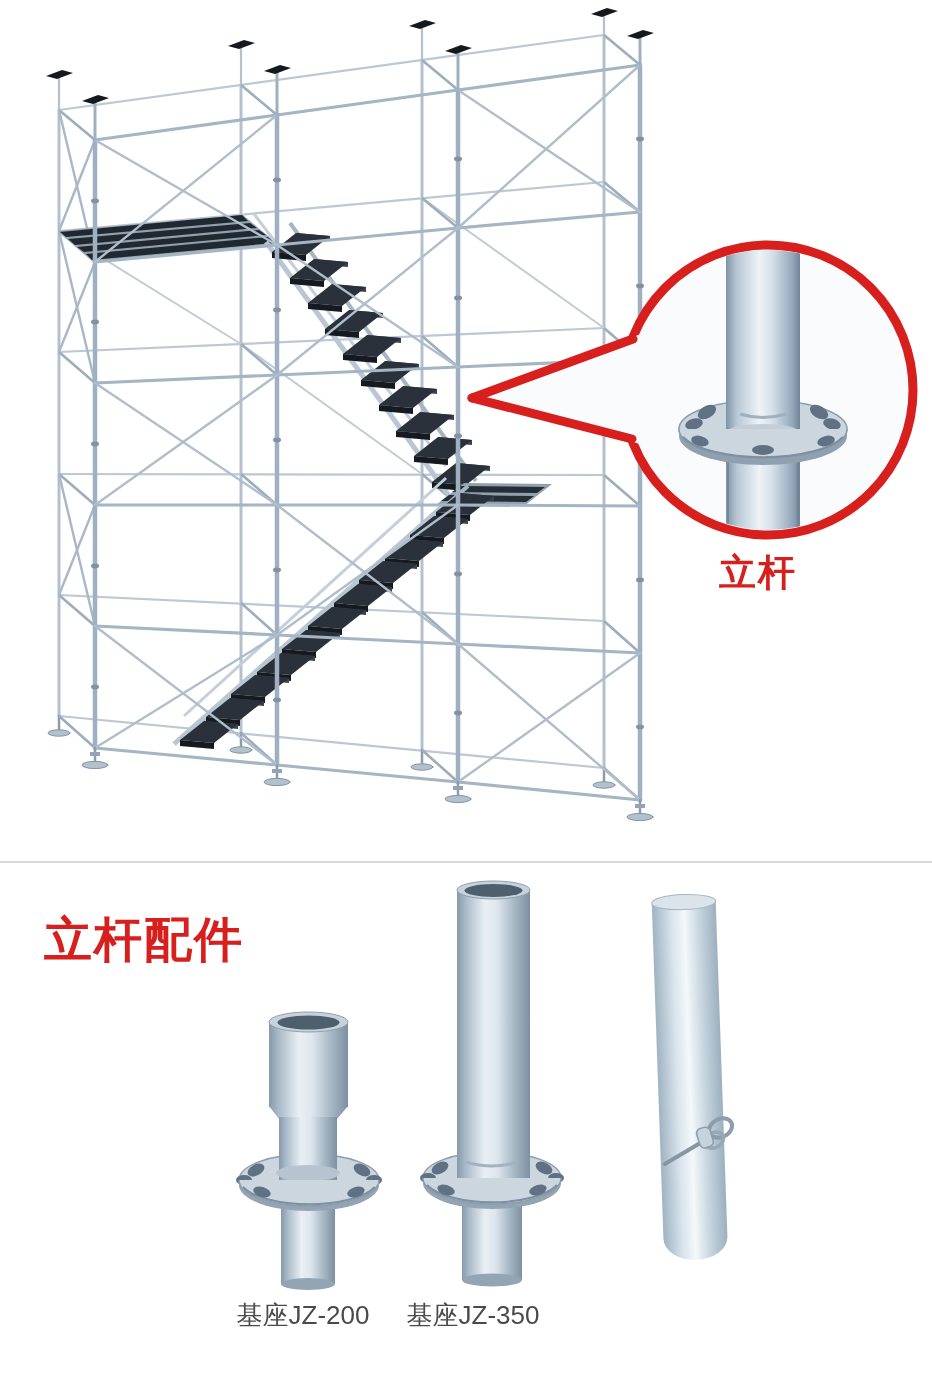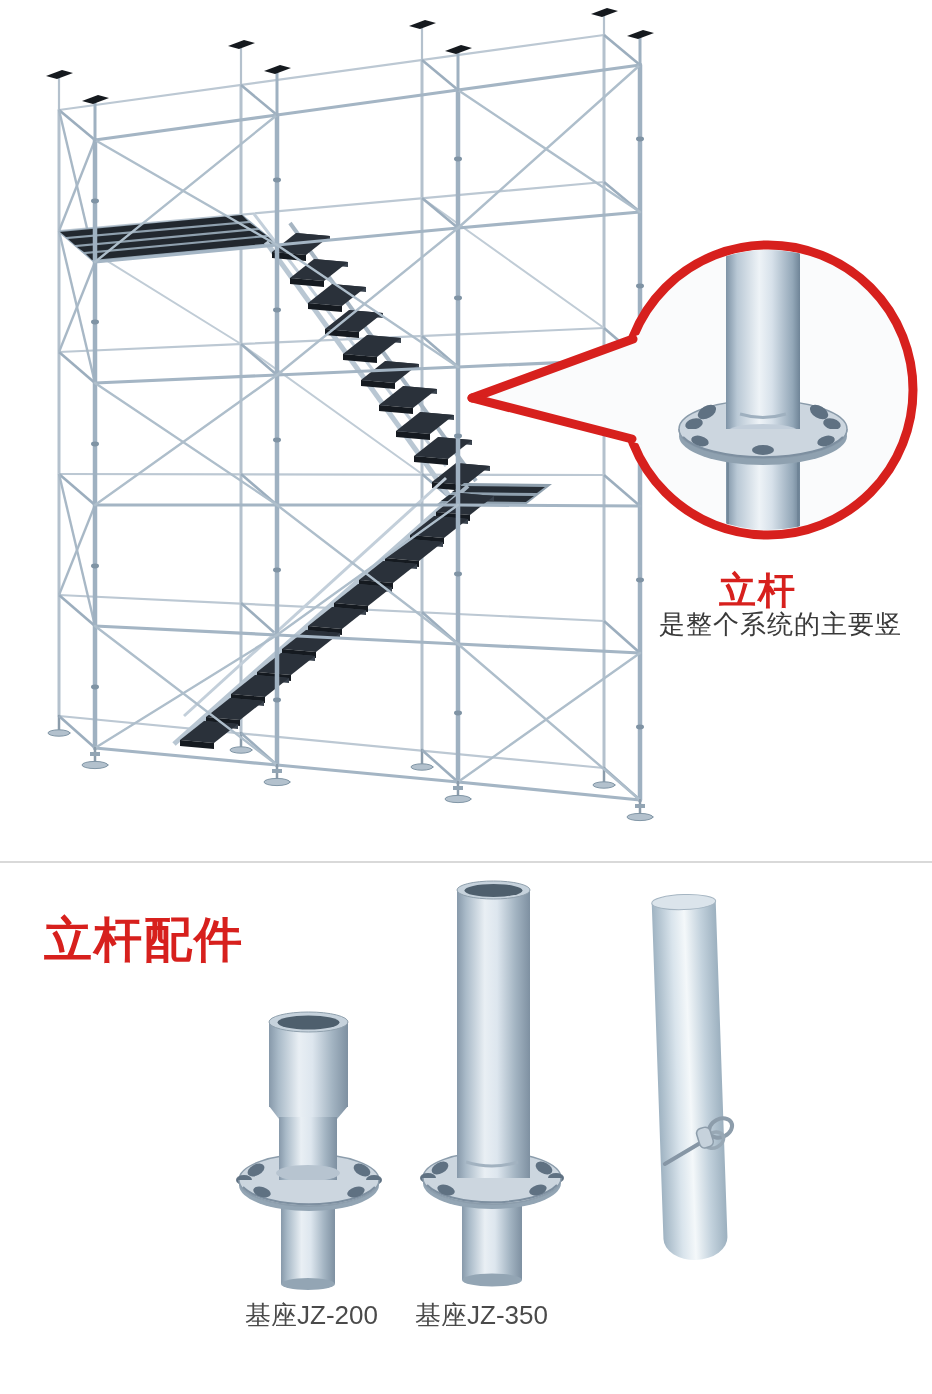--- a/index.html
+++ b/index.html
@@ -1,27 +1,27 @@
 <!DOCTYPE html>
 <html><head>
 <meta charset="utf-8">
 <style>
   html,body{margin:0;padding:0;background:#ffffff;}
   .page{position:relative;width:932px;height:1394px;background:#ffffff;overflow:hidden;
         font-family:"Liberation Sans","DejaVu Sans",sans-serif;}
   .hero-svg{position:absolute;left:0;top:0;}
   .callout-title{position:absolute;left:688px;top:548px;width:140px;text-align:center;
-        font-size:37px;font-weight:bold;color:#d7201d;letter-spacing:2px;margin-top:18px;}
+        font-size:37px;font-weight:bold;color:#d7201d;letter-spacing:2px;}
   .callout-desc{position:absolute;left:659px;top:606px;width:260px;
         font-size:26px;line-height:37px;color:#3a3a3a;letter-spacing:1px;}
   .divider{position:absolute;left:0;top:861px;width:932px;height:2px;background:#d9d9d9;}
   .section-heading{position:absolute;left:44px;top:908px;
         font-size:48px;font-weight:bold;color:#d7201d;letter-spacing:2px;}
   .products-svg{position:absolute;left:0;top:862px;}
-  .product-label{position:absolute;top:1298px;width:150px;text-align:right;
+  .product-label{position:absolute;top:1298px;width:150px;text-align:center;
         font-size:26px;color:#4a4a4a;}
   .label-1{left:228px;}
   .label-2{left:398px;}
   .label-3{left:577px;}
 </style>
 </head>
 <body>
 
 <div class="page">
 
@@ -266,21 +266,20 @@
         <path d="M683,437 A84,29 0 0 0 843,437" fill="none" stroke="#7d8fa0" stroke-width="2"></path>
         <ellipse cx="700" cy="441" rx="9" ry="5" fill="#5f7182" transform="rotate(15 700 441)"></ellipse>
         <ellipse cx="826" cy="441" rx="9" ry="5" fill="#5f7182" transform="rotate(-15 826 441)"></ellipse>
         <ellipse cx="763" cy="450" rx="11" ry="5" fill="#5f7182"></ellipse>
       </g>
     </g>
   </svg>
 
   <div class="callout-title">立杆</div>
   <div class="callout-desc">
-    <div>是整个系统的主要竖</div>
   </div>
 
   <div class="divider"></div>
 
   <div class="section-heading">立杆配件</div>
 
   <svg class="products-svg" width="932" height="532" viewBox="0 0 932 532">
     <defs>
       <linearGradient id="tg" x1="0" y1="0" x2="1" y2="0">
         <stop offset="0" stop-color="#8799aa"></stop>

